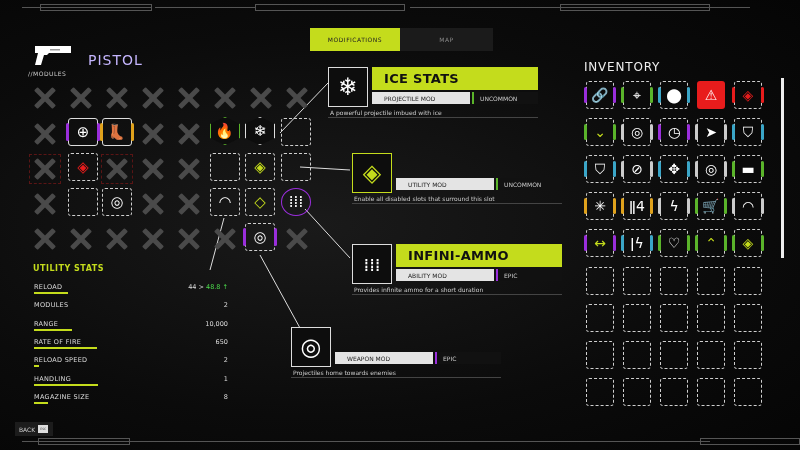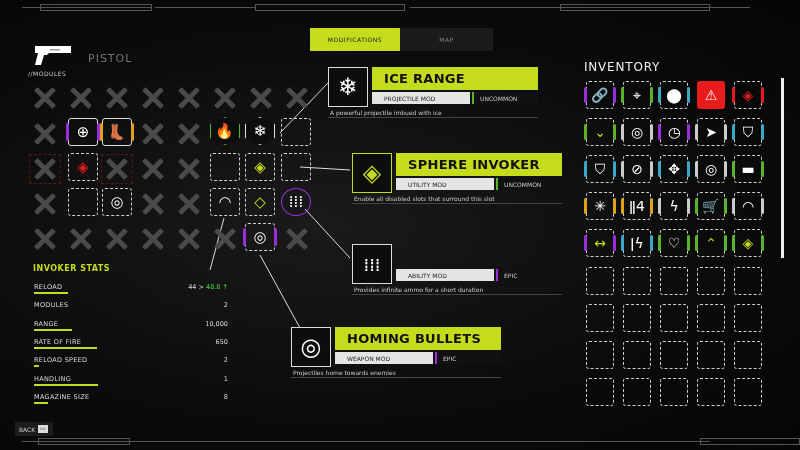--- a/index.html
+++ b/index.html
@@ -7,21 +7,21 @@
     body { position: relative; font-family: "DejaVu Sans", sans-serif; color: #e8e8e8; }
     .bg { position: absolute; inset: 0; background: radial-gradient(ellipse at 40% 50%, #1a1a1a 0%, #0b0b0b 60%, #050505 100%); }
 
     
     .deco-line { position: absolute; height: 1px; background: #555; }
     .deco-box { position: absolute; border: 1px solid #555; height: 7px; }
 
     
     .gun-icon { position: absolute; left: 33px; top: 44px; width: 40px; height: 22px; }
     .modules-label { position: absolute; left: 28px; top: 70px; font-size: 6px; color: #ccc; letter-spacing: 0.5px; }
-    .weapon-name { position: absolute; left: 88px; top: 52px; font-size: 11px; color: #737373; letter-spacing: 1px; font-family: "DejaVu Sans", sans-serif; font-weight: normal; }
+    .weapon-name { position: absolute; left: 88px; top: 52px; font-size: 14px; color: #c4b5fd; letter-spacing: 1px; font-family: "DejaVu Sans", sans-serif; font-weight: normal; }
 
     
     .tab { position: absolute; top: 28px; height: 23px; font-size: 6px; display: flex; align-items: center; justify-content: center; letter-spacing: 0.5px; }
     .tab-mod { left: 310px; width: 90px; background: #c4dc1c; color: #222; }
     .tab-map { left: 400px; width: 93px; background: #1b1b1b; color: #888; }
 
     
     .slot { position: absolute; width: 30px; height: 28px; }
     .slot.x { }
     .slot.x::before, .slot.x::after { content: ""; position: absolute; left: 50%; top: 50%; width: 26px; height: 5px; background: #4a4a4a; border-radius: 1px; }
@@ -174,47 +174,46 @@
 <div class="slot x" style="left:210px;top:225px;"></div>
 <div class="slot frame dash" style="left:245px;top:223px;">
   <span class="sb l" style="background:#9a2edc"></span>
     <span class="sb r" style="background:#9a2edc"></span>
   <span class="glyph">◎</span>
 </div>
 <div class="slot x" style="left:282px;top:225px;"></div>
 
 <div class="card" style="left:328px;top:67px;width:212px;height:56px;">
   <div class="icon-box">❄</div>
-  <div class="title">ICE RANGE</div>
+  <div class="title">ICE STATS</div>
   <div class="type">PROJECTILE MOD</div>
   <div class="rarity">UNCOMMON</div>
   <div class="desc">A powerful projectile imbued with ice</div>
 </div>
 <div class="card" style="left:352px;top:153px;width:212px;height:56px;">
   <div class="icon-box" style="color:#c4dc1c;border-color:#c4dc1c">◈</div>
-  <div class="title">SPHERE INVOKER</div>
   <div class="type">UTILITY MOD</div>
   <div class="rarity">UNCOMMON</div>
   <div class="desc">Enable all disabled slots that surround this slot</div>
 </div>
 <div class="card" style="left:352px;top:244px;width:212px;height:56px;">
   <div class="icon-box" style="font-size:18px">⁞⁞⁞</div>
+  <div class="title">INFINI-AMMO</div>
   <div class="type">ABILITY MOD</div>
   <div class="rarity epic">EPIC</div>
   <div class="desc">Provides infinite ammo for a short duration</div>
 </div>
 <div class="card" style="left:291px;top:327px;width:212px;height:56px;">
   <div class="icon-box">◎</div>
-  <div class="title">HOMING BULLETS</div>
   <div class="type">WEAPON MOD</div>
   <div class="rarity epic">EPIC</div>
   <div class="desc">Projectiles home towards enemies</div>
 </div>
 
-<div class="stats-title">INVOKER STATS</div>
+<div class="stats-title">UTILITY STATS</div>
 <div class="stat-row" style="top:283px;">
   <span class="stat-label">RELOAD</span>
   <span class="stat-bar" style="width:34px"></span>
   <span class="stat-value"><span>44 &gt; </span><span class="up">48.8 ↑</span></span>
 </div>
 <div class="stat-row" style="top:301px;">
   <span class="stat-label">MODULES</span>
   <span class="stat-value">2</span>
 </div>
 <div class="stat-row" style="top:320px;">

